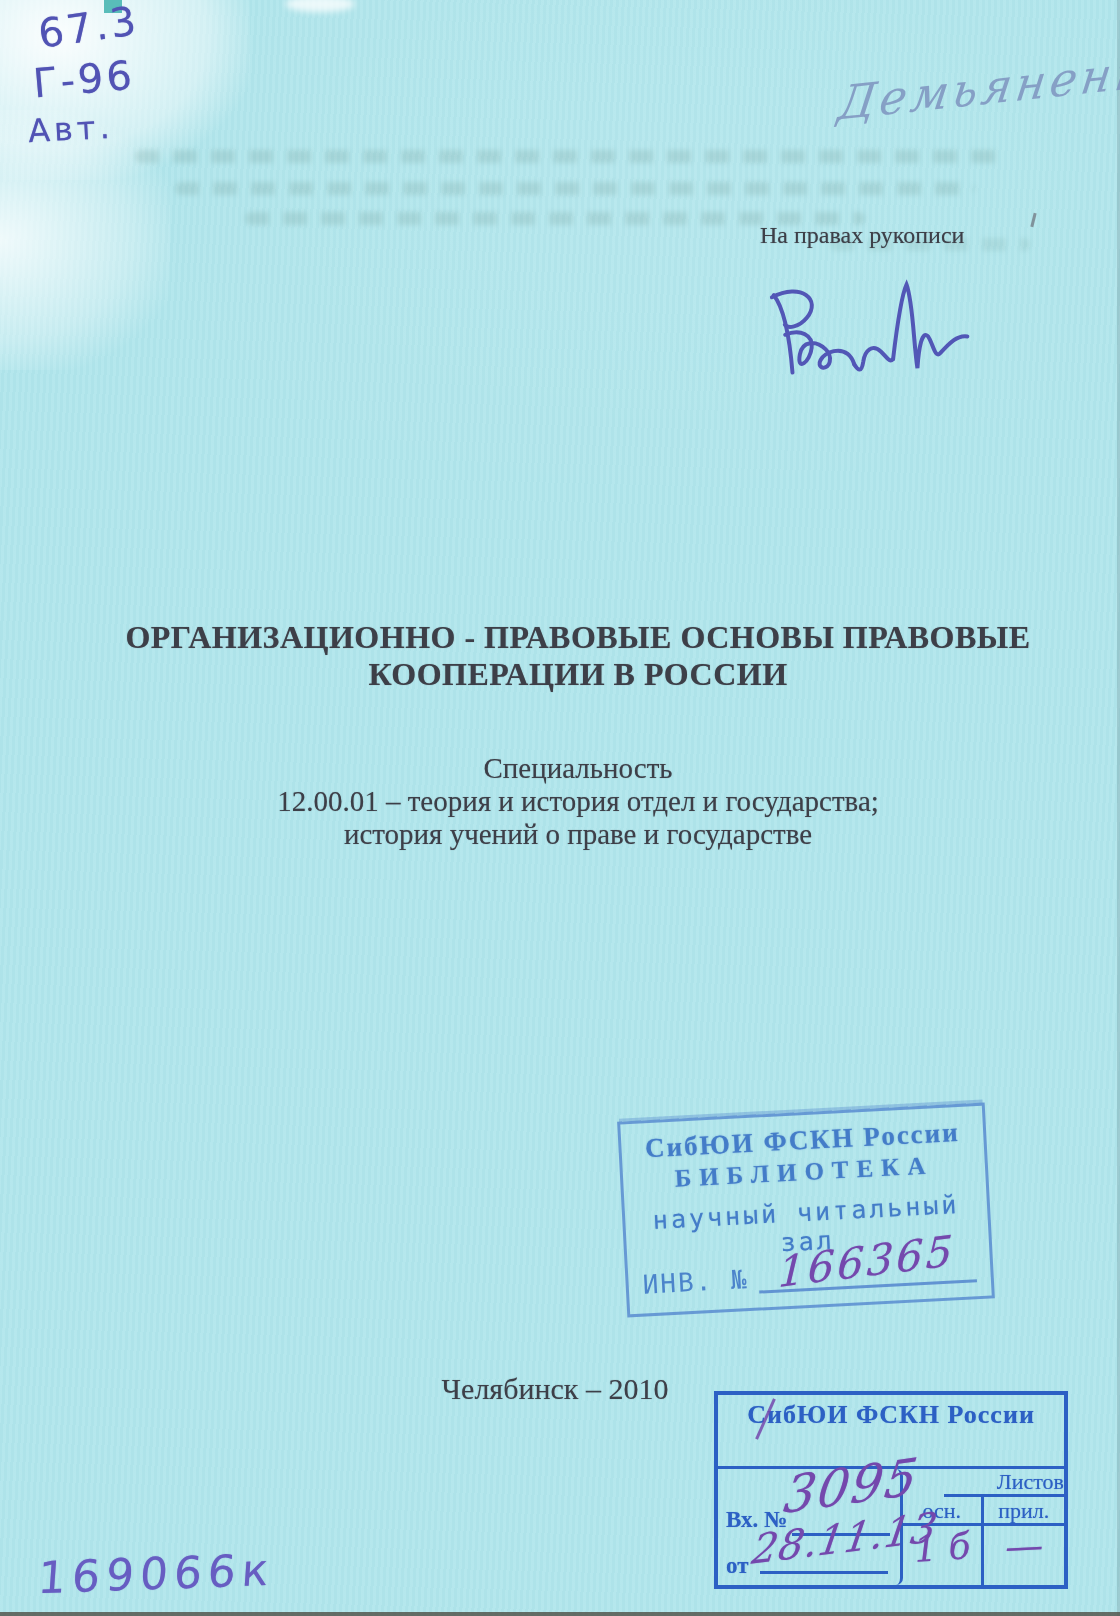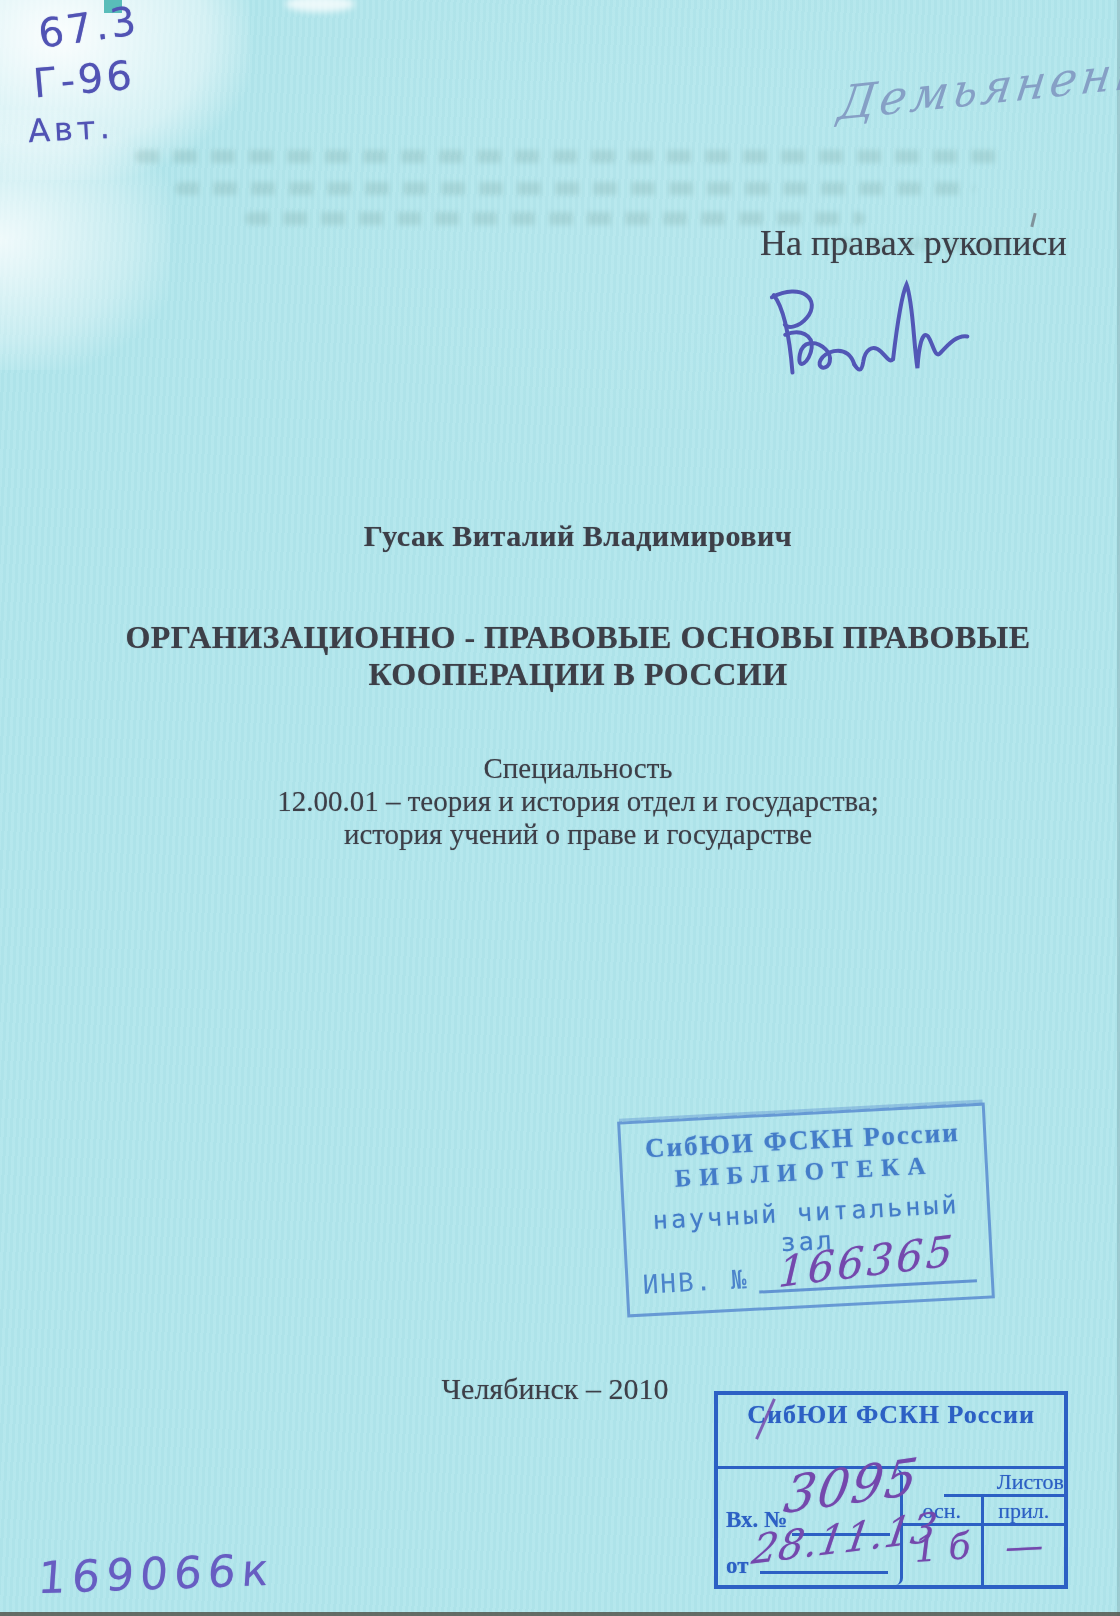--- a/index.html
+++ b/index.html
@@ -36,21 +36,21 @@
   .owner-note{font-family:"DejaVu Serif", serif;font-style:italic;
     color:rgba(126,147,190,.85);font-size:46px;letter-spacing:4px;white-space:nowrap;
     transform:rotate(-6deg) skewX(-14deg);}
   .hw-violet{font-family:"DejaVu Serif", serif;font-style:italic;color:#7448ad;
     text-shadow:0 0 1px rgba(116,72,173,.5);white-space:nowrap;}
   .hw-acc{font-family:"DejaVu Sans", sans-serif;color:#675dc2;font-size:44px;
     letter-spacing:6px;transform:rotate(-2deg) skewX(-6deg);
     text-shadow:0 0 1px rgba(103,93,194,.55);}
   .tick{width:3px;height:14px;background:#6b6f79;transform:rotate(14deg);opacity:.7;}
   
-  .manu{font-size:36px;}
+  .manu{font-size:24px;}
   .author{top:519px;font-size:30px;font-weight:bold;letter-spacing:.5px;}
   .title{top:619px;font-size:32px;font-weight:bold;line-height:37px;letter-spacing:.5px;}
   .spec{top:752px;font-size:29px;line-height:33px;}
   .abst{top:919px;font-size:29px;line-height:33px;}
   .city{top:1372px;left:0;width:1110px;text-align:center;font-size:30px;}
   
   .lib-stamp{left:622px;top:1112px;width:368px;height:196px;
     border:3px solid rgba(78,128,204,.75);transform:rotate(-3deg);
     color:rgba(62,118,198,.88);text-align:center;box-sizing:border-box;
     box-shadow:0 -5px 0 -2px rgba(78,128,204,.35);}
@@ -123,21 +123,20 @@
   <svg class="abs sig" style="left:755px;top:276px;transform:rotate(-2deg);" width="220" height="104" viewBox="0 0 220 104">
     <g fill="none" stroke="#4a4bb2" stroke-width="4" stroke-linecap="round" opacity="0.92">
       <path d="M20,16 C29,28 34,52 36,94"></path>
       <path d="M18,18 C48,4 68,22 52,40 C44,49 33,50 30,46"></path>
       <path d="M30,56 C46,50 58,58 56,70 C54,84 40,94 44,76 C47,63 60,62 70,72 C77,79 74,92 66,90 C60,88 64,77 78,74 C90,72 96,80 98,88"></path>
       <path d="M98,88 C102,95 105,96 107,86 C109,74 117,68 125,76 C131,82 133,88 137,84"></path>
       <path d="M137,84 C141,58 147,22 153,10 C159,28 158,70 161,94 C163,74 167,55 173,63 C177,69 179,85 184,80 C194,70 202,62 212,64"></path>
     </g>
   </svg>
 
-  <div class="abs typed centered author">Гусак Виталий Владимирович</div>
 
   <div class="abs centered title">
     <div class="typed">ОРГАНИЗАЦИОННО - ПРАВОВЫЕ ОСНОВЫ ПРАВОВЫЕ</div>
     <div class="typed">КООПЕРАЦИИ В РОССИИ</div>
   </div>
 
   <div class="abs centered spec">
     <div class="typed">Специальность</div>
     <div class="typed">12.00.01 – теория и история отдел и государства;</div>
     <div class="typed">история учений о праве и государстве</div>

